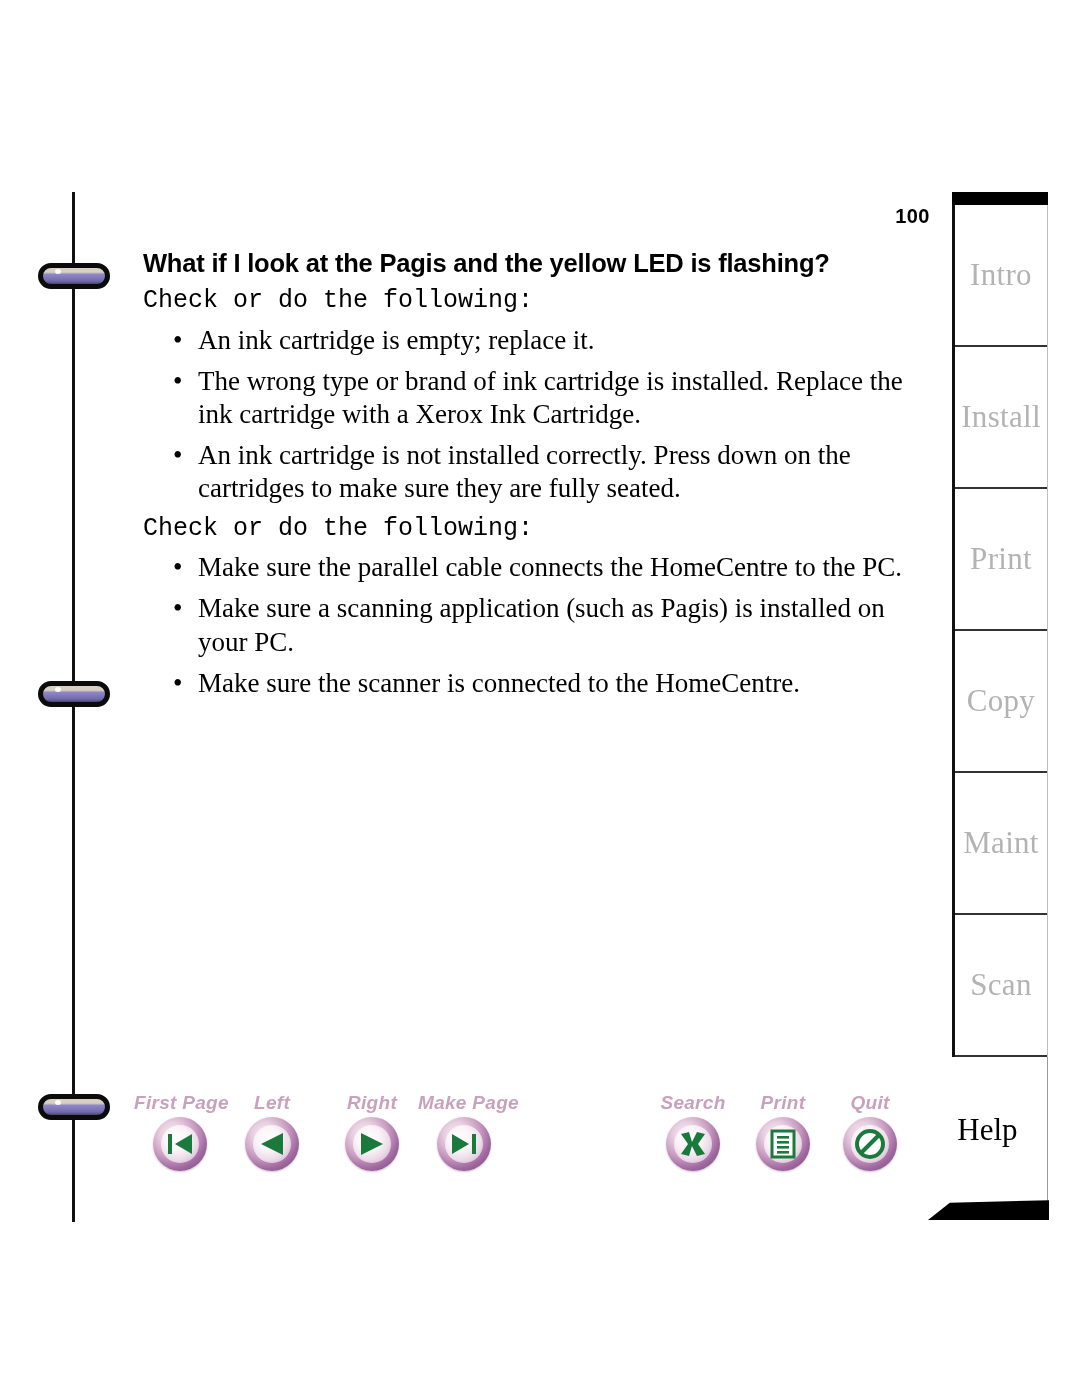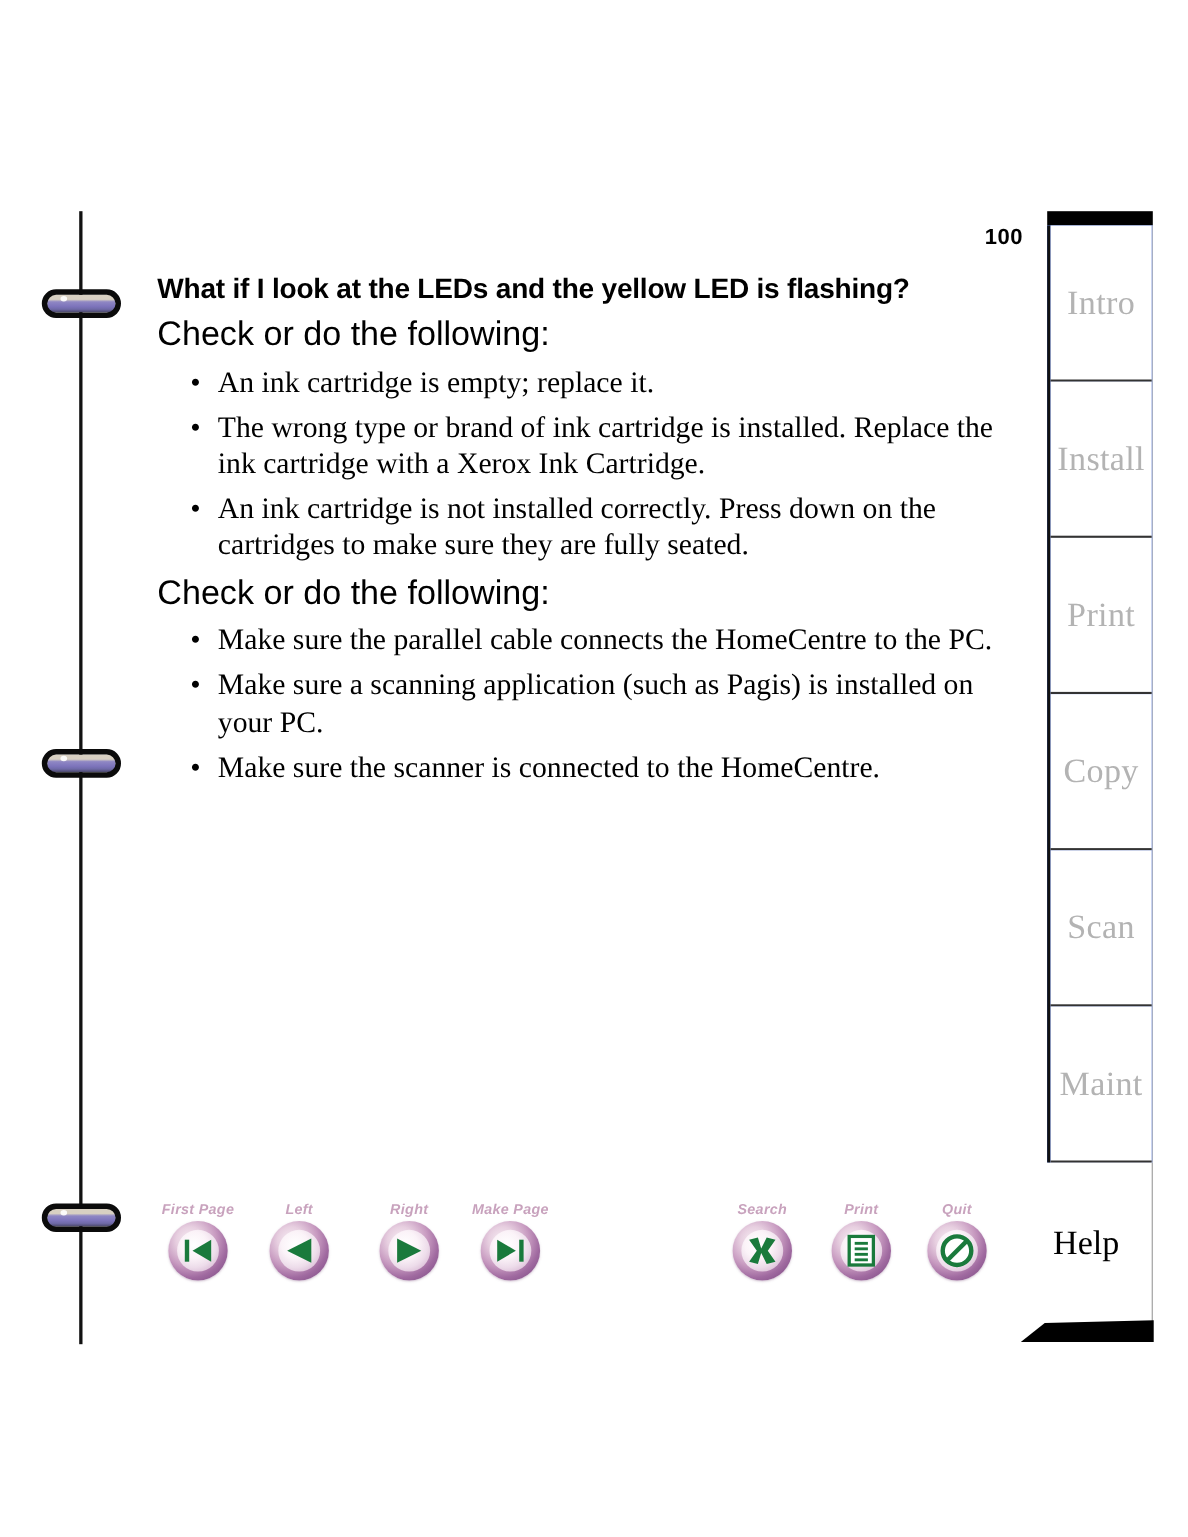--- a/index.html
+++ b/index.html
@@ -90,22 +90,22 @@
     font-size: 25.5px;
     font-weight: bold;
     line-height: 1.18;
     margin: 0 0 8px 0;
     letter-spacing: -0.2px;
   }
   h2.section-heading.second {
     margin-top: 22px;
   }
   p.lead {
-    font-family: Liberation Sans, sans-serif;
-    font-size: 31px;
+    font-family: Liberation Mono, monospace;
+    font-size: 25px;
     line-height: 1.18;
     margin: 0 0 6px 0;
   }
   ul.bullets {
     list-style: none;
     margin: 0;
     padding: 0;
   }
   ul.bullets li {
     position: relative;
@@ -133,21 +133,21 @@
   }
   .tool-btn {
     position: absolute;
     width: 92px;
     text-align: center;
   }
   .tool-btn .tb-label {
     font-family: "Liberation Sans", sans-serif;
     font-style: italic;
     font-weight: bold;
-    font-size: 13px;
+    font-size: 19px;
     color: #c8a2bd;
     letter-spacing: .3px;
     white-space: nowrap;
     margin-bottom: 3px;
     text-shadow: 0 1px 0 rgba(255,255,255,.6);
   }
   .tool-btn .tb-disc {
     position: relative;
     width: 54px;
     height: 54px;
@@ -274,21 +274,21 @@
   </div>
   <div class="ring" id="ring3">
     <div class="ring-body"></div>
     <div class="ring-gloss"></div>
   </div>
 
   <div class="page-number">100</div>
 
   <div class="content">
 
-    <h2 class="section-heading">What if I look at the LEDs and the yellow LED is flashing?</h2>
+    <h2 class="section-heading">What if I look at the Pagis and the yellow LED is flashing?</h2>
 
     <p class="lead">Check or do the following:</p>
 
     <ul class="bullets">
       <li>
         <span class="dot">•</span>
         <span>An ink cartridge is empty; replace it.</span>
       </li>
       <li>
         <span class="dot">•</span>
@@ -416,24 +416,24 @@
       <div class="tab">
         <span class="tab-label">Install</span>
       </div>
       <div class="tab">
         <span class="tab-label">Print</span>
       </div>
       <div class="tab">
         <span class="tab-label">Copy</span>
       </div>
       <div class="tab">
+        <span class="tab-label">Maint</span>
+      </div>
+      <div class="tab">
         <span class="tab-label">Scan</span>
-      </div>
-      <div class="tab">
-        <span class="tab-label">Maint</span>
       </div>
     </div>
 
     <div class="help-tab">
       <span class="tab-label">Help</span>
     </div>
 
     <div class="tab-bottom-wedge"></div>
   </div>
 

